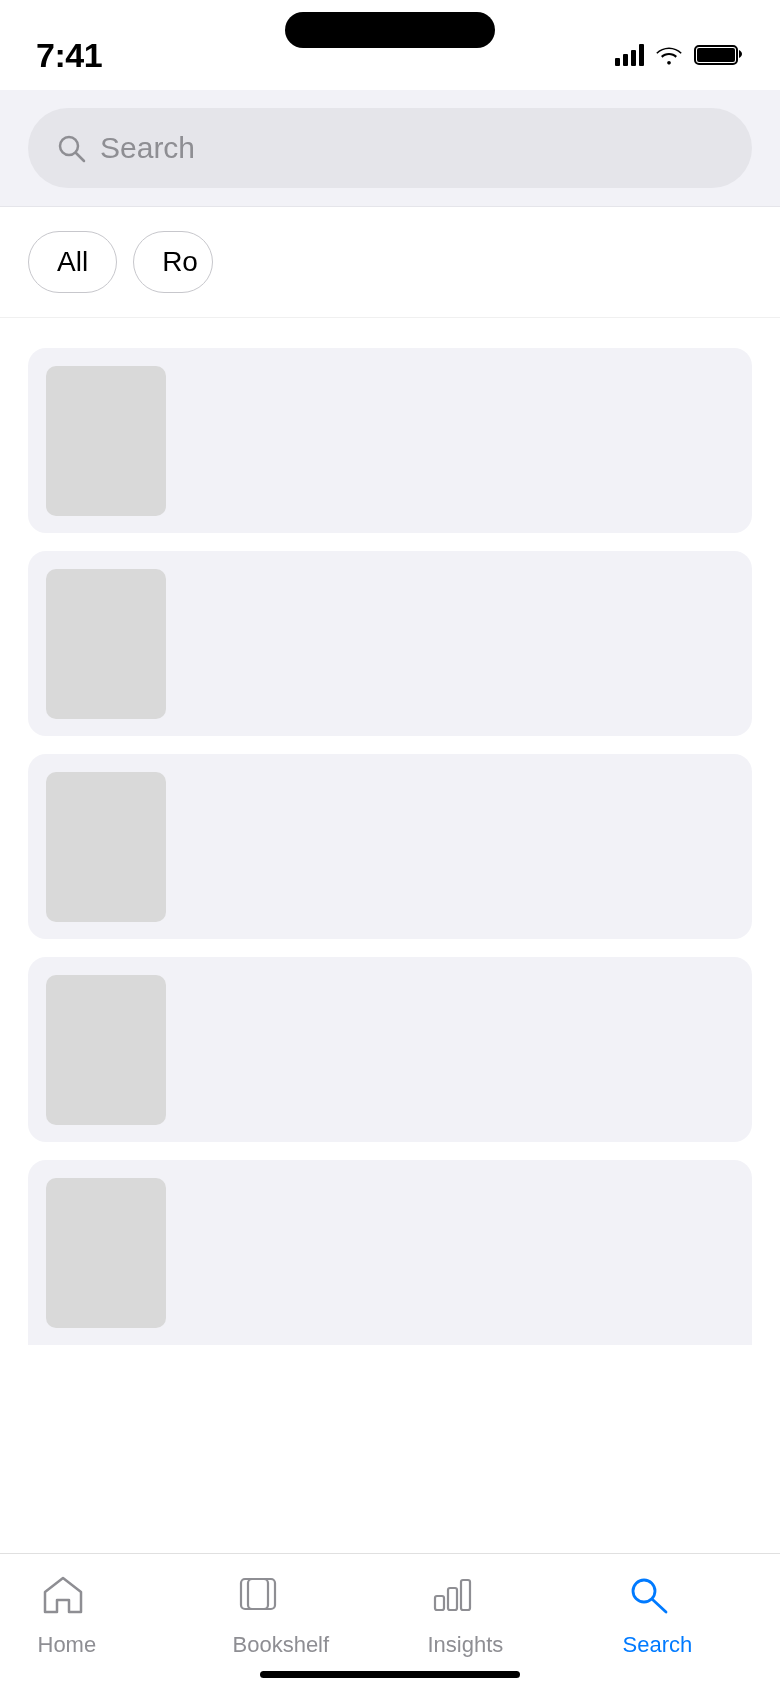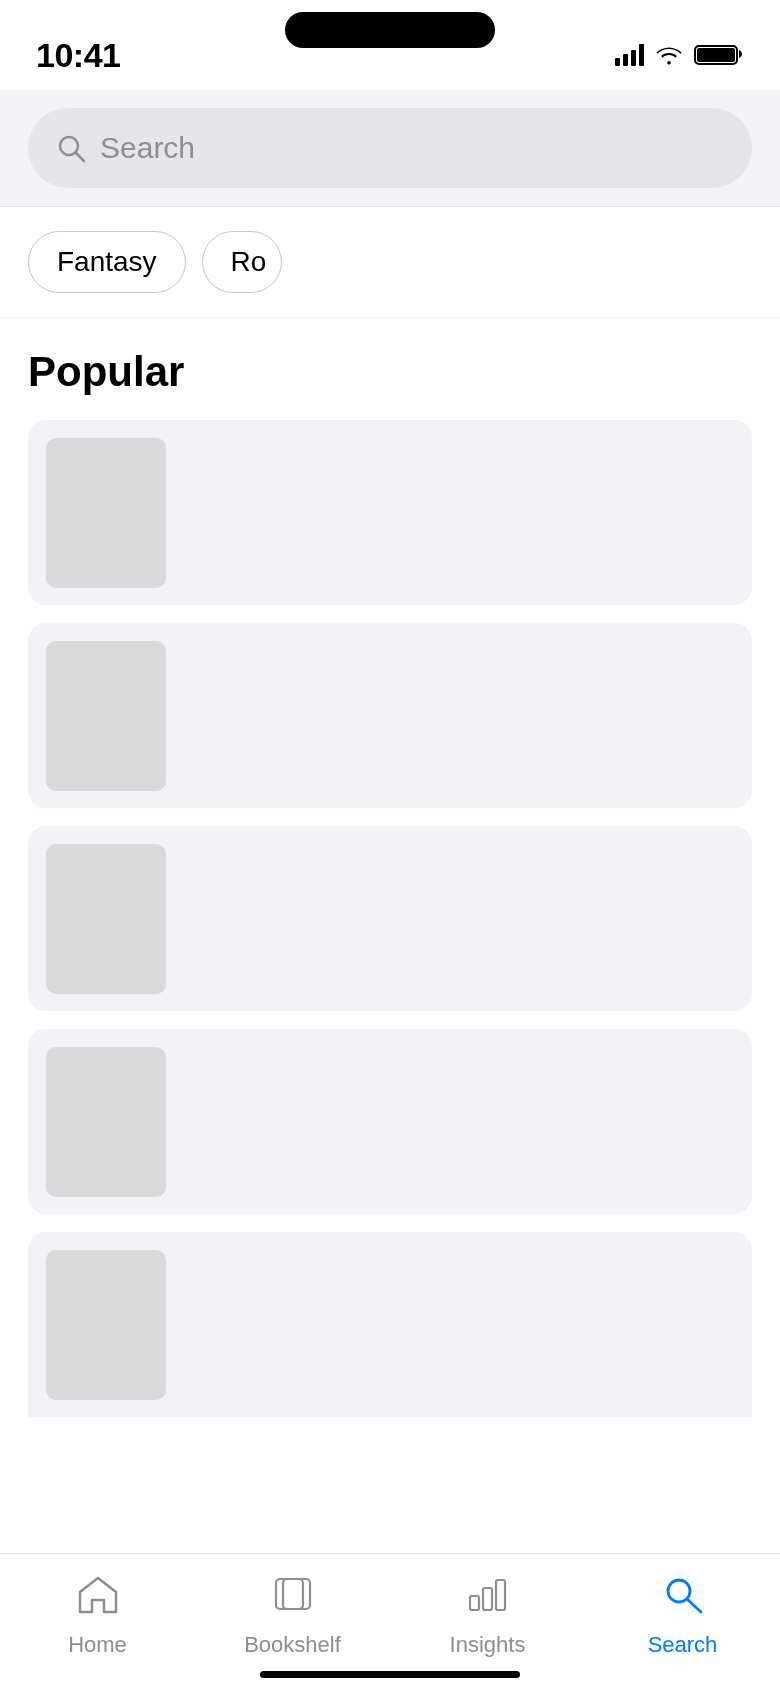--- a/index.html
+++ b/index.html
@@ -190,21 +190,21 @@
       display: flex;
       justify-content: space-around;
       align-items: flex-start;
       padding: 18px 0 30px 0;
       z-index: 100;
     }
 
     .tab-item {
       display: flex;
       flex-direction: column;
-      align-items: center;
+      align-items: flex-start;
       gap: 16px;
       cursor: pointer;
       min-width: 120px;
     }
 
     .tab-icon {
       width: 50px;
       height: 44px;
       display: flex;
       align-items: center;
@@ -237,21 +237,21 @@
 
     
     svg {
       display: block;
     }
   </style>
 </head>
 <body>
 
 <div class="status-bar">
-  <span class="status-time">10:41</span>
+  <span class="status-time">7:41</span>
   <div class="dynamic-island"></div>
   <div class="status-icons">
 
     <div class="signal-bars">
       <div class="signal-bar" style="height: 8px;"></div>
       <div class="signal-bar" style="height: 12px;"></div>
       <div class="signal-bar" style="height: 16px;"></div>
       <div class="signal-bar" style="height: 22px;"></div>
     </div>
 
@@ -273,26 +273,25 @@
   <div class="search-bar">
     <svg width="30" height="30" viewBox="0 0 30 30" fill="none">
       <circle cx="13" cy="13" r="9" stroke="#8e8e93" stroke-width="2.5"></circle>
       <line x1="20" y1="20" x2="28" y2="28" stroke="#8e8e93" stroke-width="2.5" stroke-linecap="round"></line>
     </svg>
     <span class="search-placeholder">Search</span>
   </div>
 </div>
 
 <div class="categories-container">
-  <div class="category-pill">Fantasy</div>
+  <div class="category-pill">All</div>
   <div class="category-pill-partial">Ro</div>
 </div>
 
 <div class="popular-section">
-  <h2 class="popular-title">Popular</h2>
   <div class="book-cards">
 
     <div class="book-card">
       <div class="book-cover-placeholder"></div>
     </div>
 
     <div class="book-card">
       <div class="book-cover-placeholder"></div>
     </div>
 

